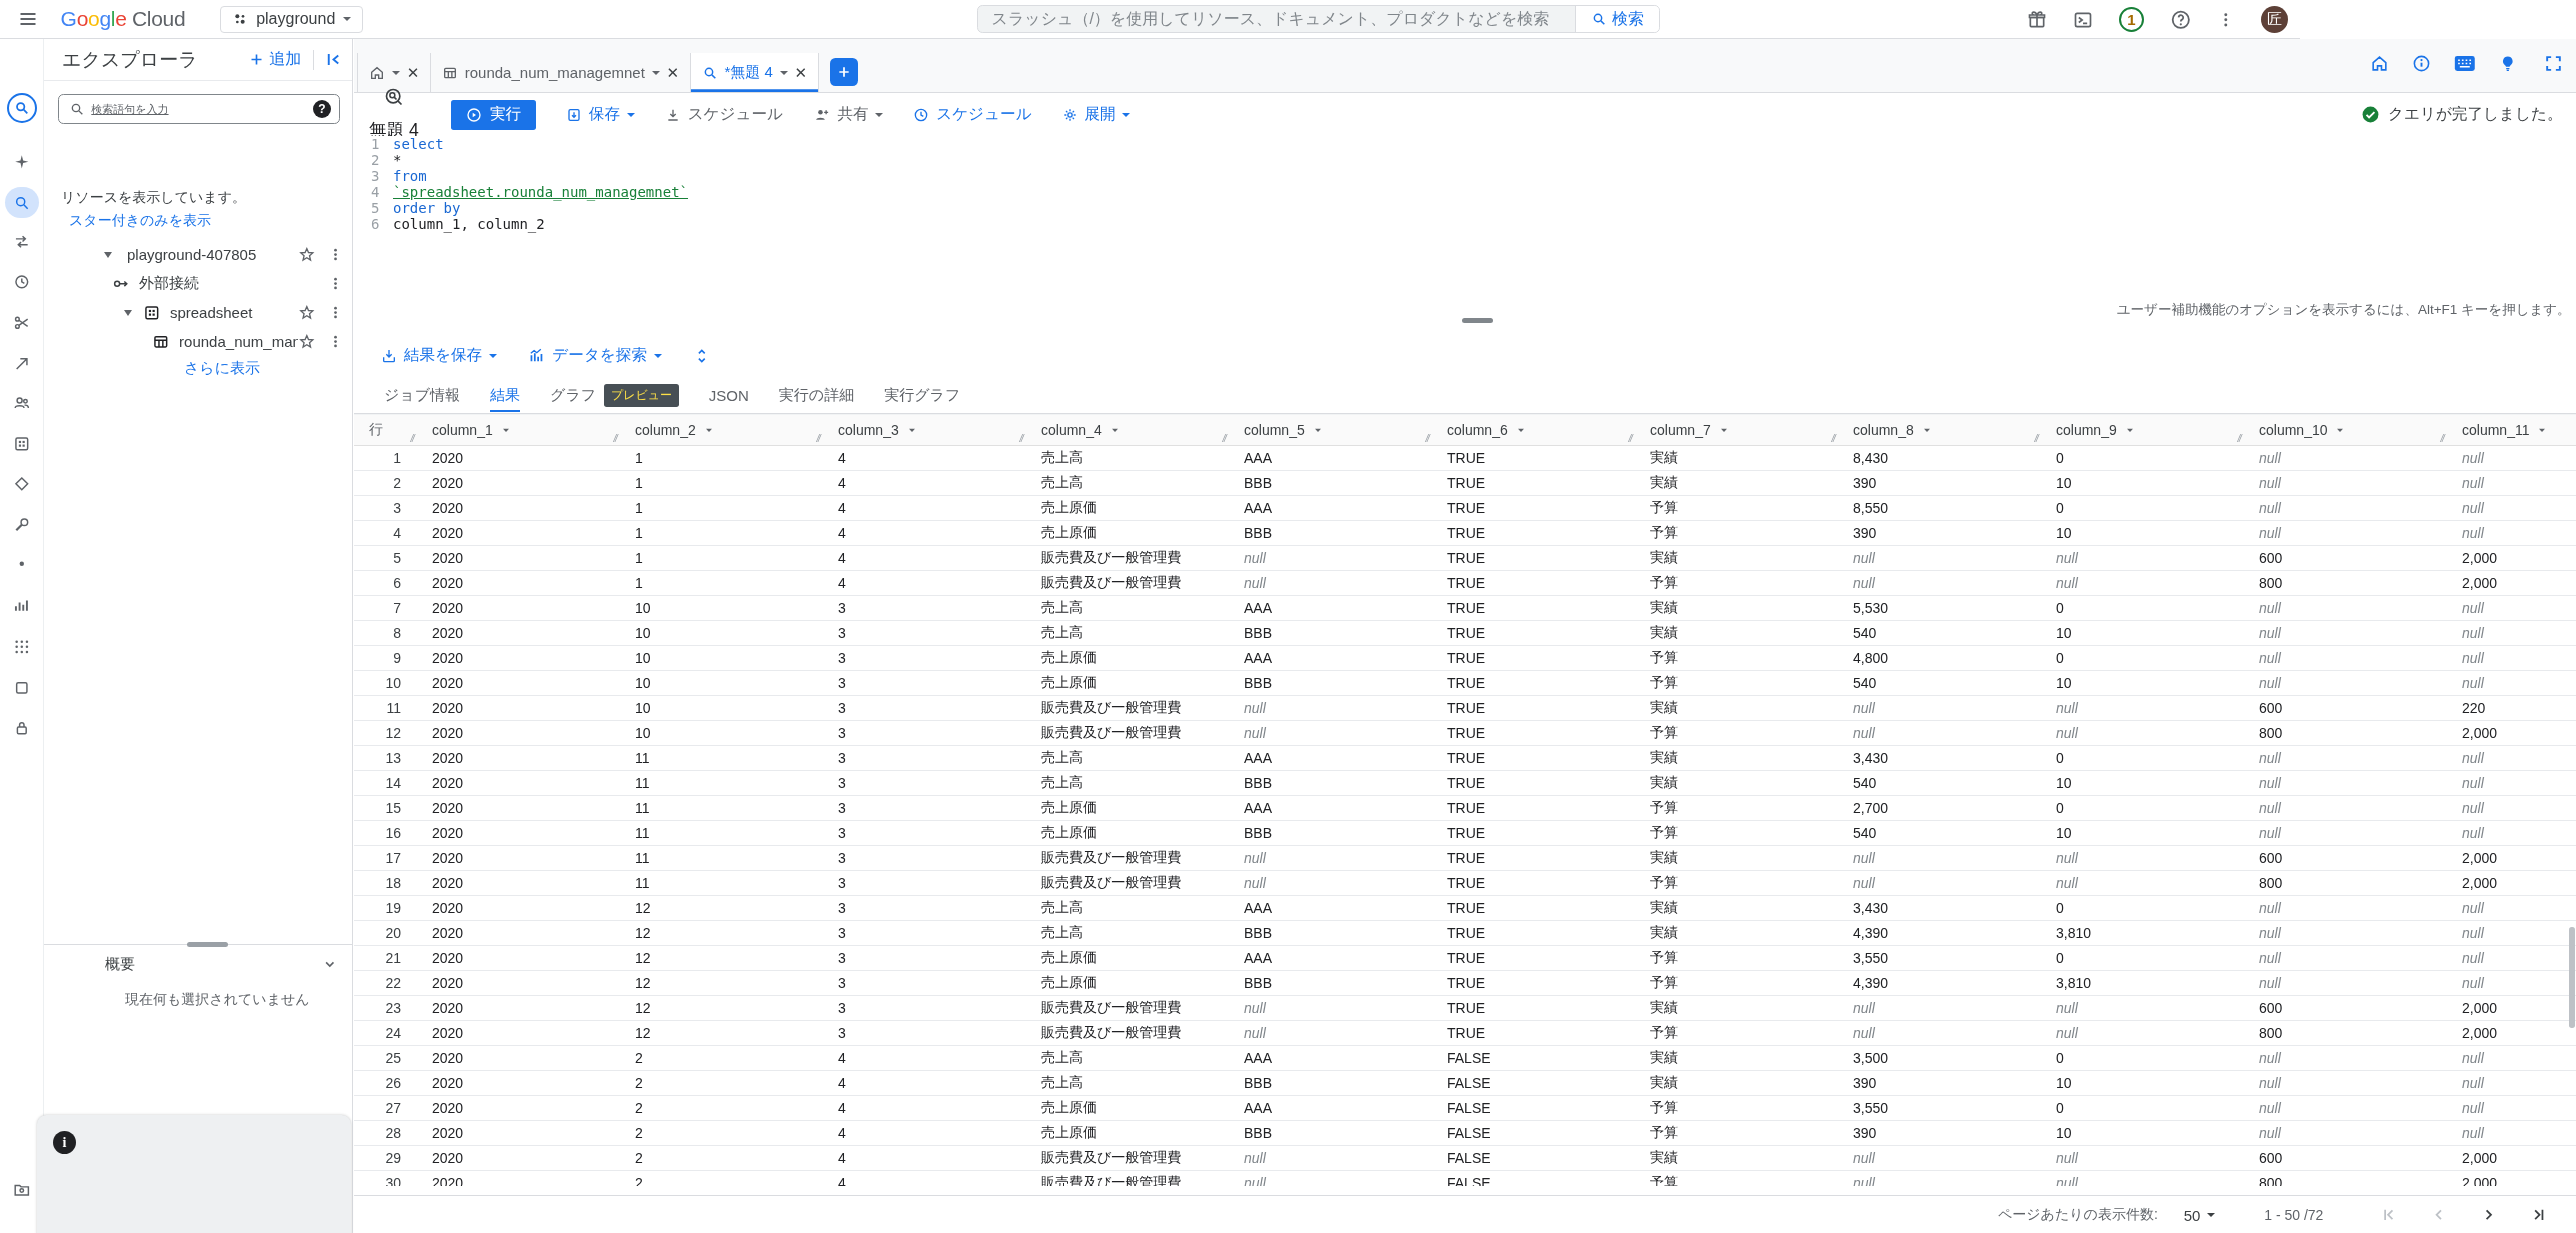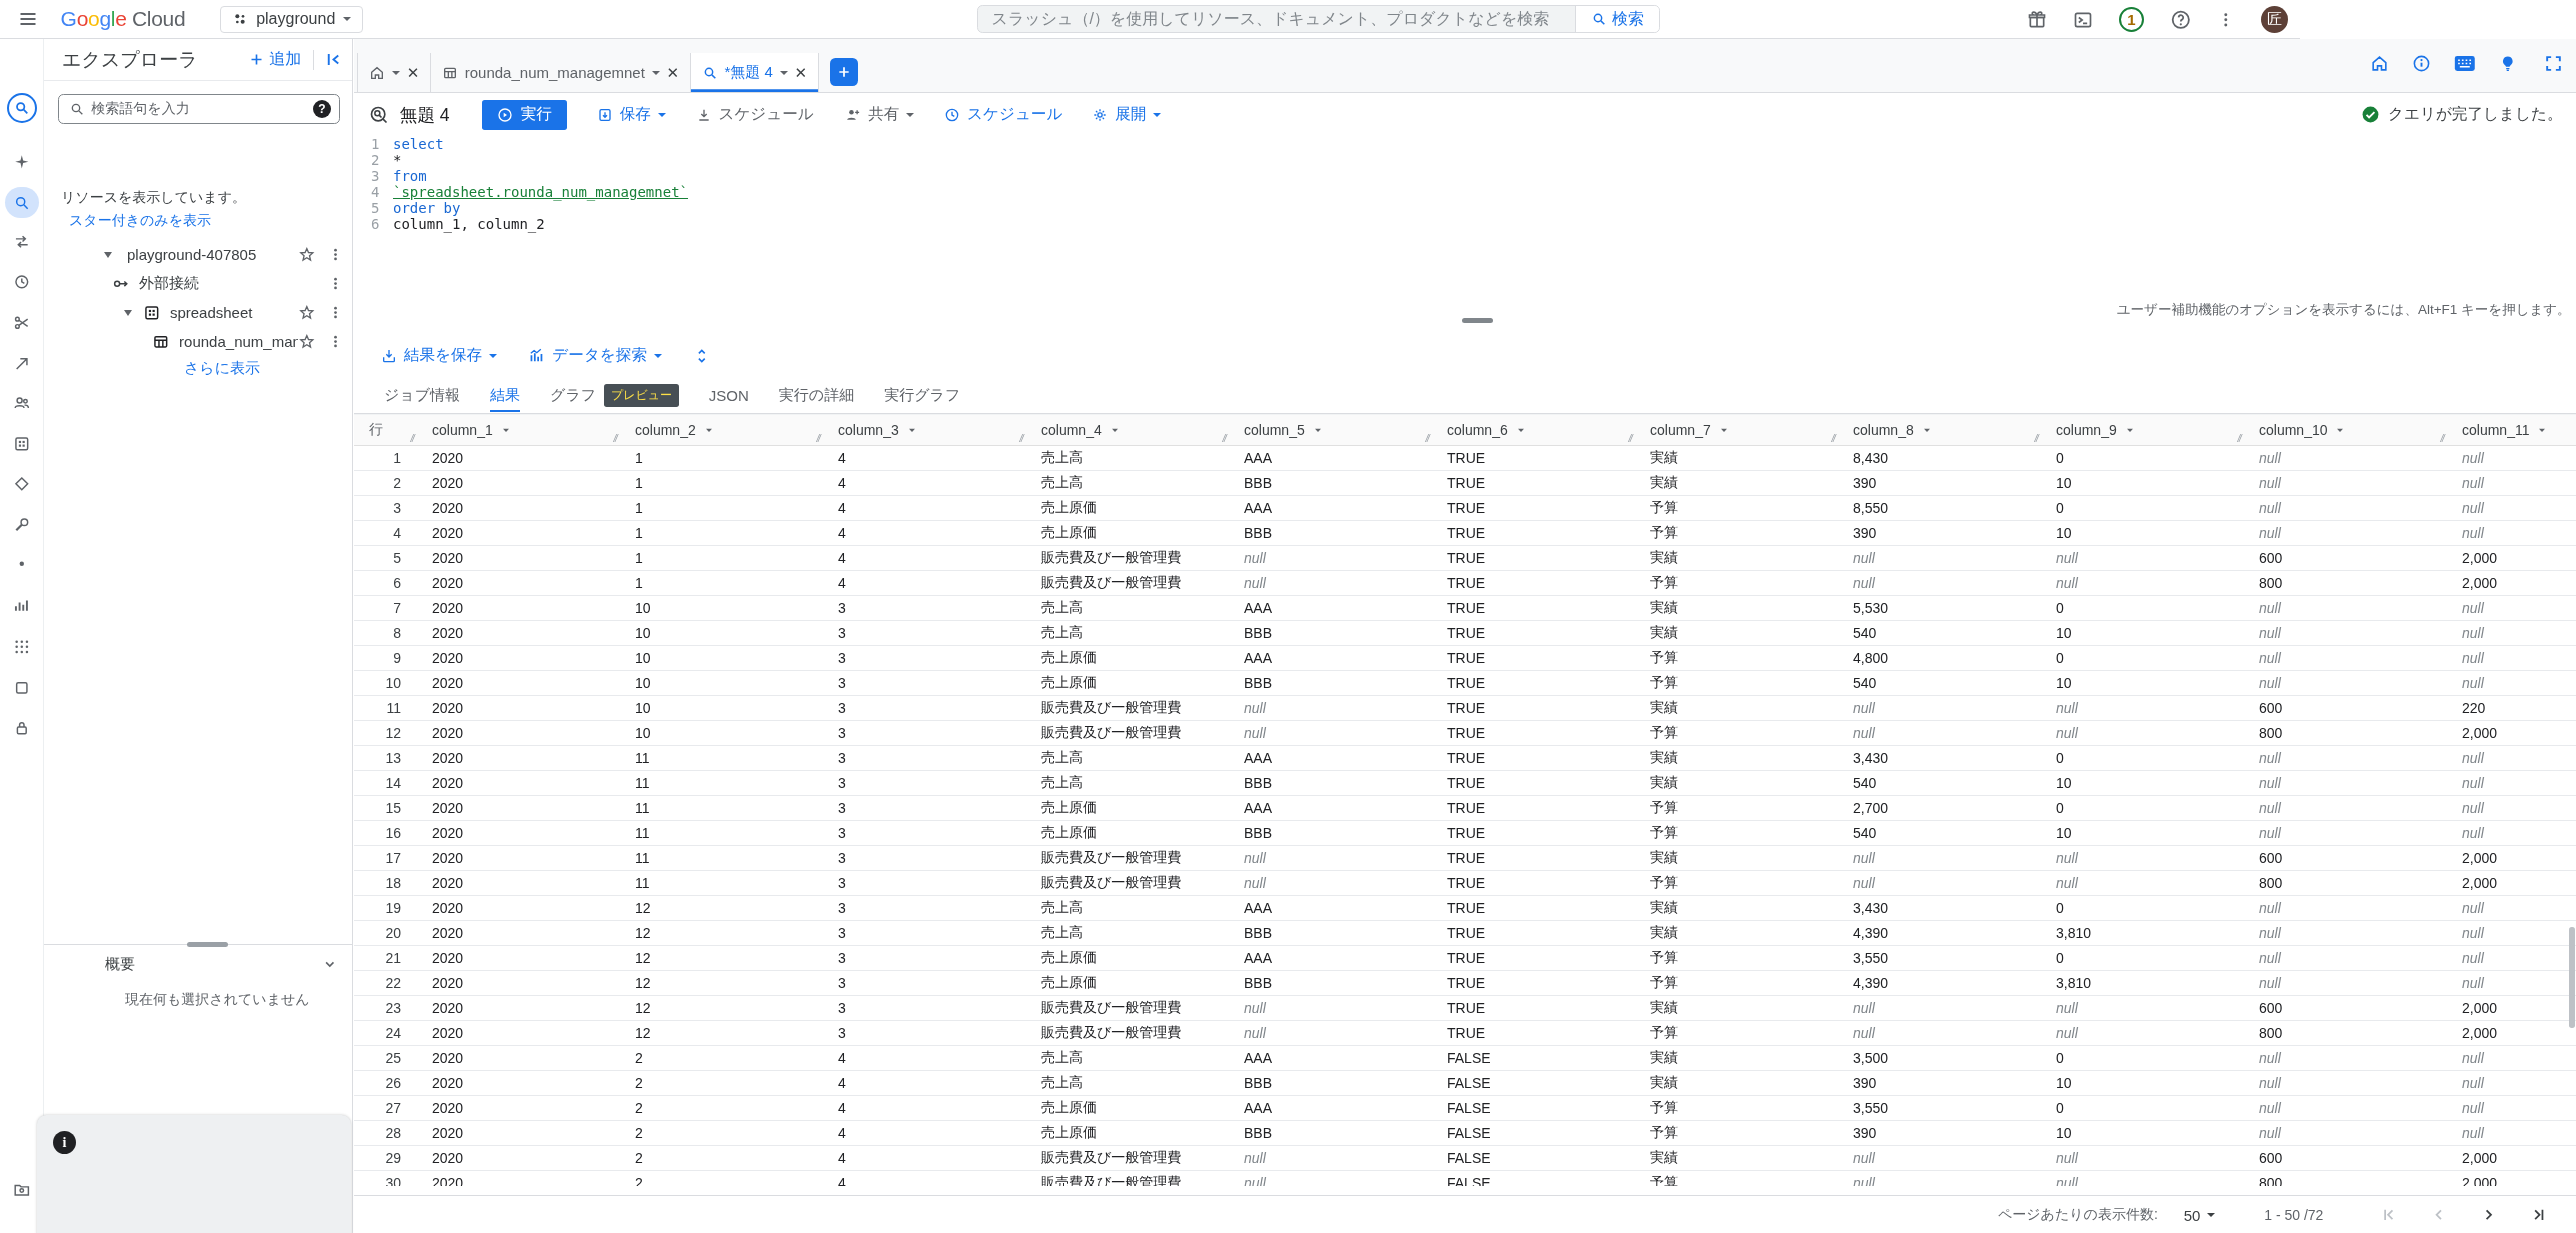--- a/index.html
+++ b/index.html
@@ -39,21 +39,21 @@
 
   
   #explorer { position:absolute; left:43px; top:39px; width:310px; bottom:0; background:#fff;
     border-left:0.7px solid #eceff1; border-right:0.7px solid #dadce0; }
   #exp-head { height:42px; display:flex; align-items:center; padding:0 9.5px 0 18px; border-bottom:0.7px solid #e8eaed; }
   #exp-title { font-size:19px; color:#3c4043; flex:1; }
   #exp-add { display:flex; align-items:center; gap:5.4px; color:#1a73e8; font-size:16px; margin-right:12px; }
   #exp-divider { width:0.7px; height:20px; background:#dadce0; margin-right:9.5px; }
   #exp-search { position:absolute; left:14px; top:55px; width:282px; height:30px; border:0.7px solid #80868b;
     border-radius:5.4px; display:flex; align-items:center; padding:0 8px 0 9.5px; gap:6.8px; }
-  #exp-search .ph { color:#5f6368; font-size:14px; flex:1; }
+  #exp-search .ph { color:#5f6368; font-size:11px; flex:1;text-decoration:underline; }
   #q-badge { width:18px; height:18px; background:#202124; color:#fff; border-radius:50%;
     display:flex; align-items:center; justify-content:center; font-size:12px; font-weight:bold; }
   #exp-showing { position:absolute; left:17px; top:150px; color:#3c4043; font-size:14px; }
   #exp-starlink { position:absolute; left:25px; top:173px; color:#1a73e8; font-size:14px; }
   .tree-row { position:absolute; left:0; width:100%; height:29px; display:flex; align-items:center; }
   .tree-row .label { font-size:15px; color:#3c4043; flex:1; white-space:nowrap; overflow:hidden; }
   .tree-row .trail { display:flex; align-items:center; gap:12px; margin-right:9.5px; }
   .caret-down { width:0; height:0; border-left:4.7px solid transparent; border-right:4.7px solid transparent; border-top:6px solid #5f6368; }
   #exp-more { position:absolute; left:140px; top:320px; color:#1a73e8; font-size:15px; }
   #overview-sec { position:absolute; left:0; right:0; top:905px; border-top:0.7px solid #dadce0; }
@@ -78,21 +78,21 @@
   .tab.active { background:#fff; box-shadow:inset 0 -2.7px 0 #1a73e8; color:#1a73e8; }
   .tab .x { color:#3c4043; }
   .tab .dn { width:0; height:0; border-left:4px solid transparent; border-right:4px solid transparent; border-top:4.7px solid #5f6368; }
   #tab-add { width:28px; height:28px; margin:4.7px 0 0 10.8px; background:#1a73e8; border-radius:5.4px;
     display:flex; align-items:center; justify-content:center; }
   #tab-menu { margin:9.5px 0 0 12px; }
   #editor-quick { position:absolute; right:13.5px; top:15px; display:flex; align-items:center; gap:23px; }
 
   
   #etoolbar { position:absolute; left:0; top:54px; right:0; height:43px; background:#fff; display:flex; align-items:center; }
-  #etitle { display:flex; align-items:center; gap:10.8px; margin-left:15px; font-size:17.6px; color:#202124; }
+  #etitle { display:flex; align-items:center; gap:10.8px; margin-left:15px; font-size:17.6px; color:#202124;flex-direction:column; }
   #ebuttons { display:flex; align-items:center; gap:30px; margin-left:32px; }
   .tbtn { display:flex; align-items:center; gap:6.8px; font-size:15.6px; }
   .tbtn.blue { color:#1a73e8; } .tbtn.gray { color:#5f6368; }
   #run-btn { background:#1a73e8; color:#fff; height:30px; border-radius:2.7px; padding:0 15px;
     display:flex; align-items:center; gap:8px; font-size:15.6px; }
   .caret-s { width:0; height:0; border-left:4px solid transparent; border-right:4px solid transparent; border-top:4.7px solid currentColor; }
   #query-status { position:absolute; right:13.5px; display:flex; align-items:center; gap:8px; font-size:15.6px; color:#3c4043; }
 
   
   #sql { position:absolute; left:0; top:97px; right:0; height:235px; background:#fff; }

